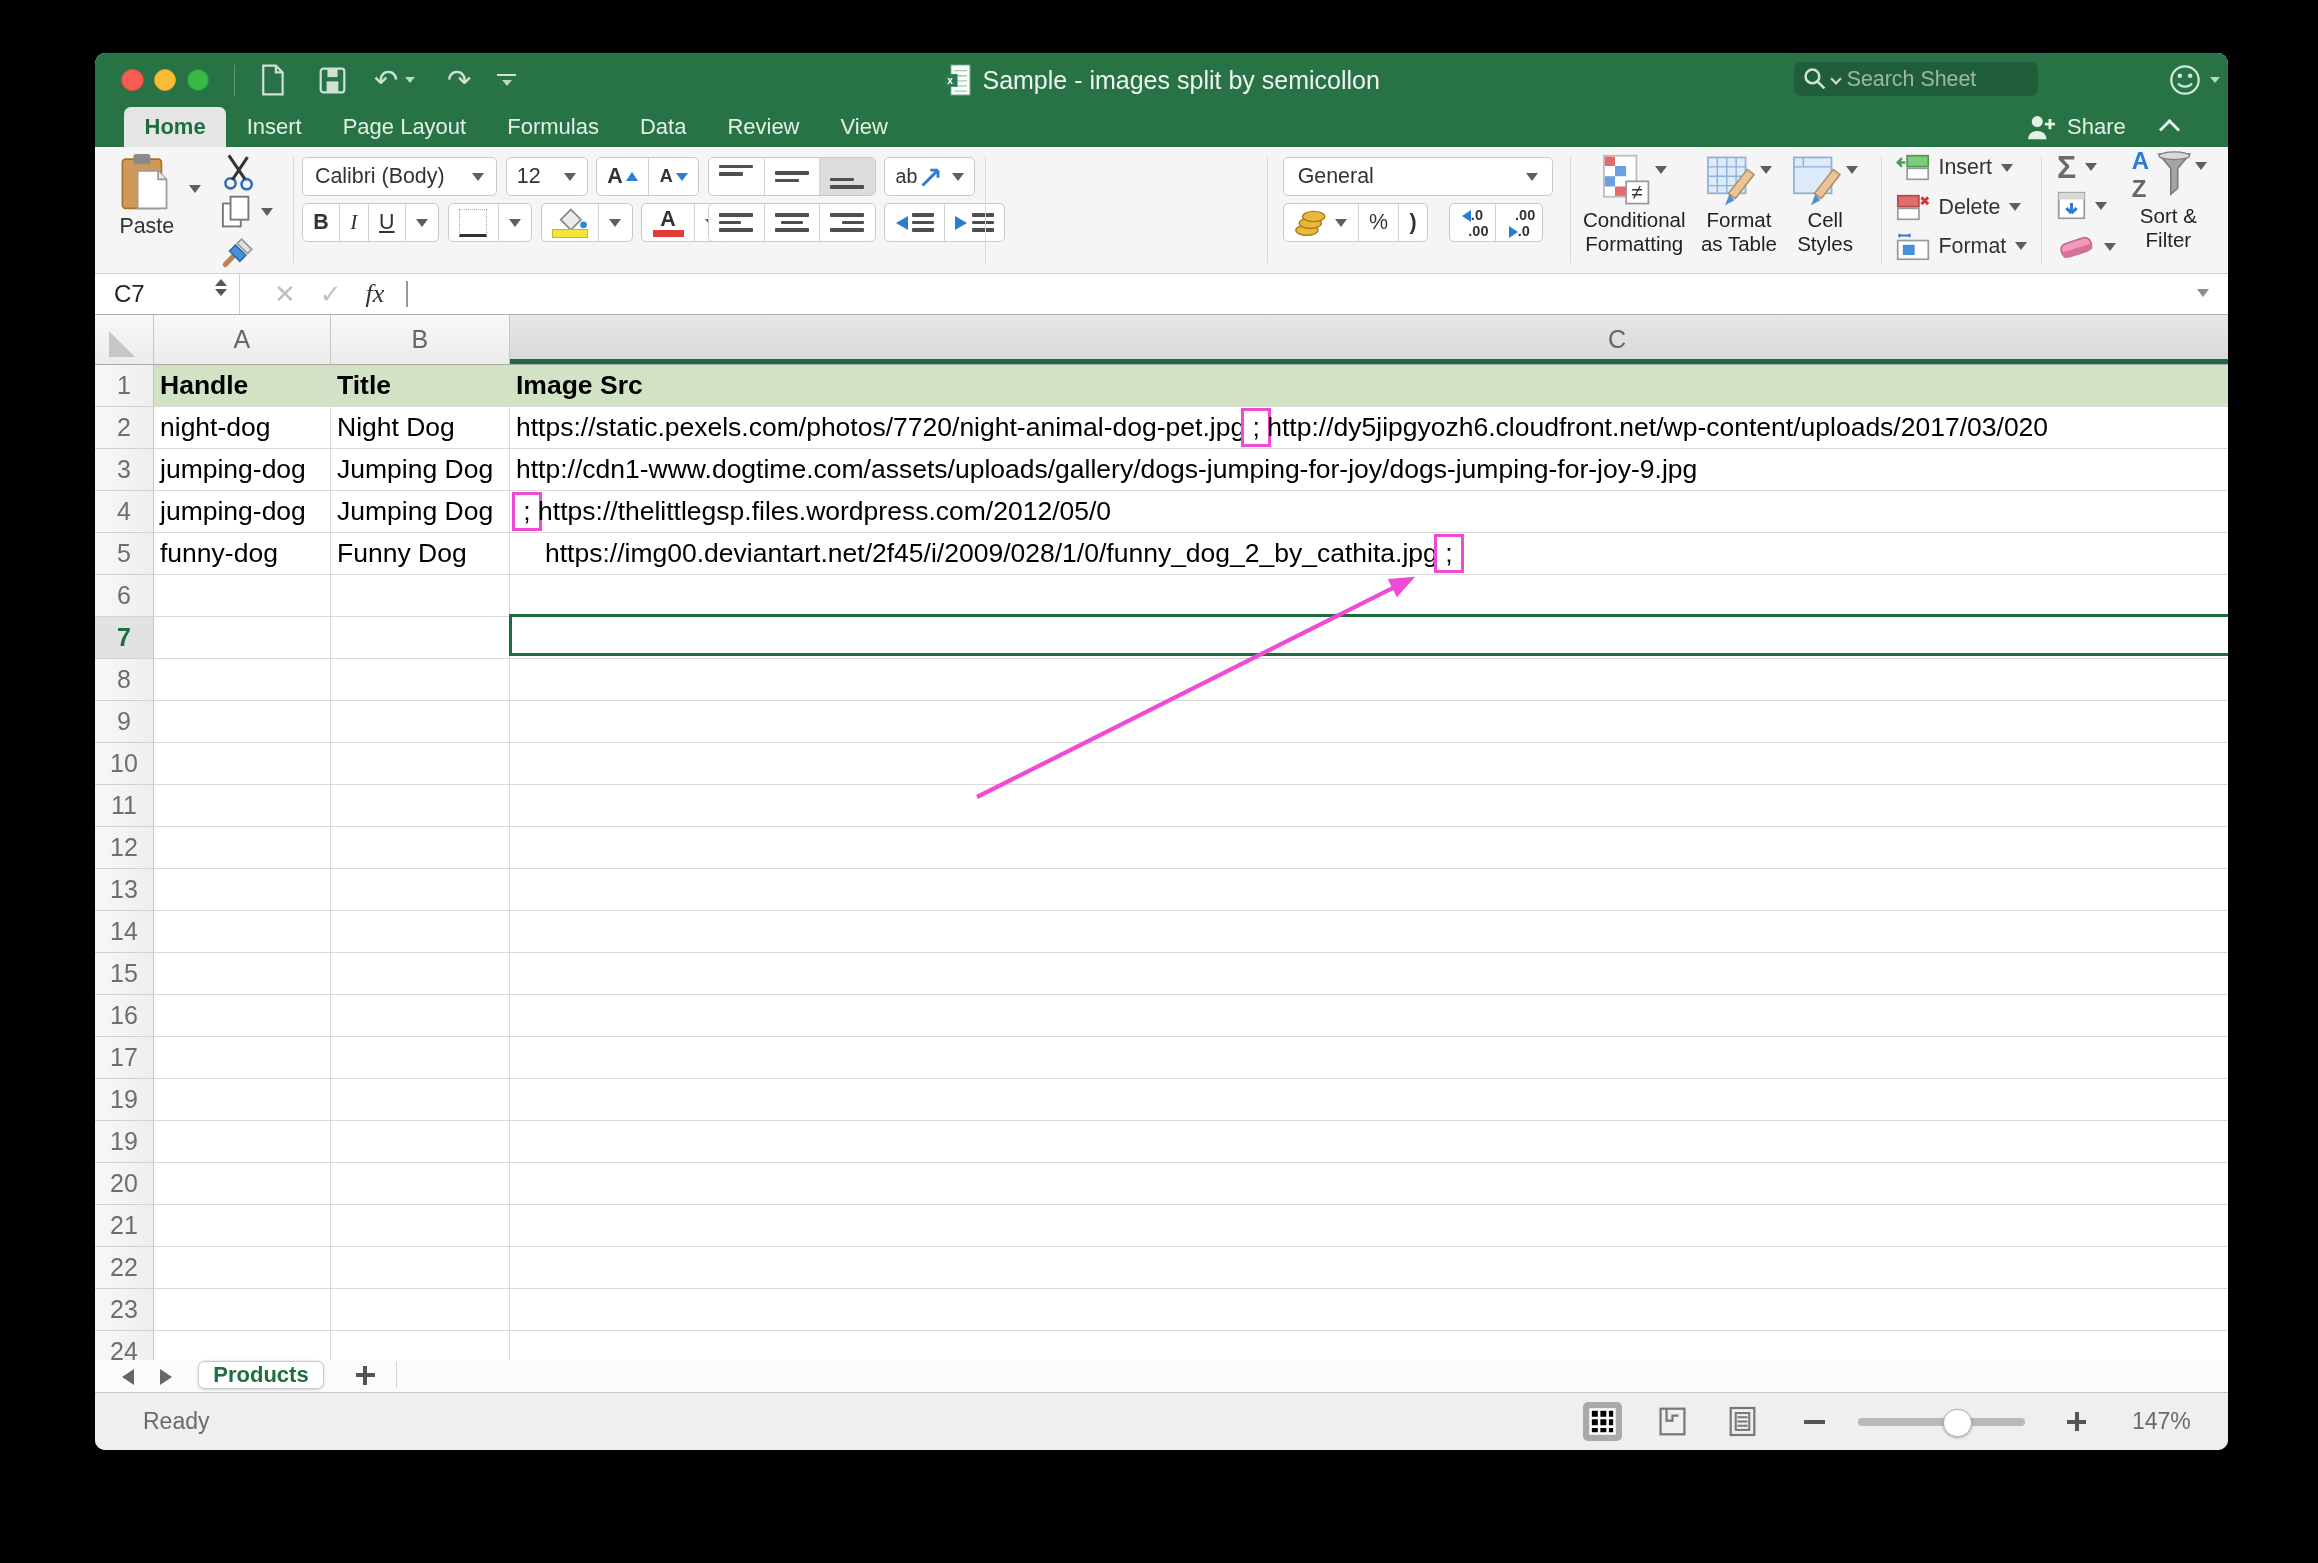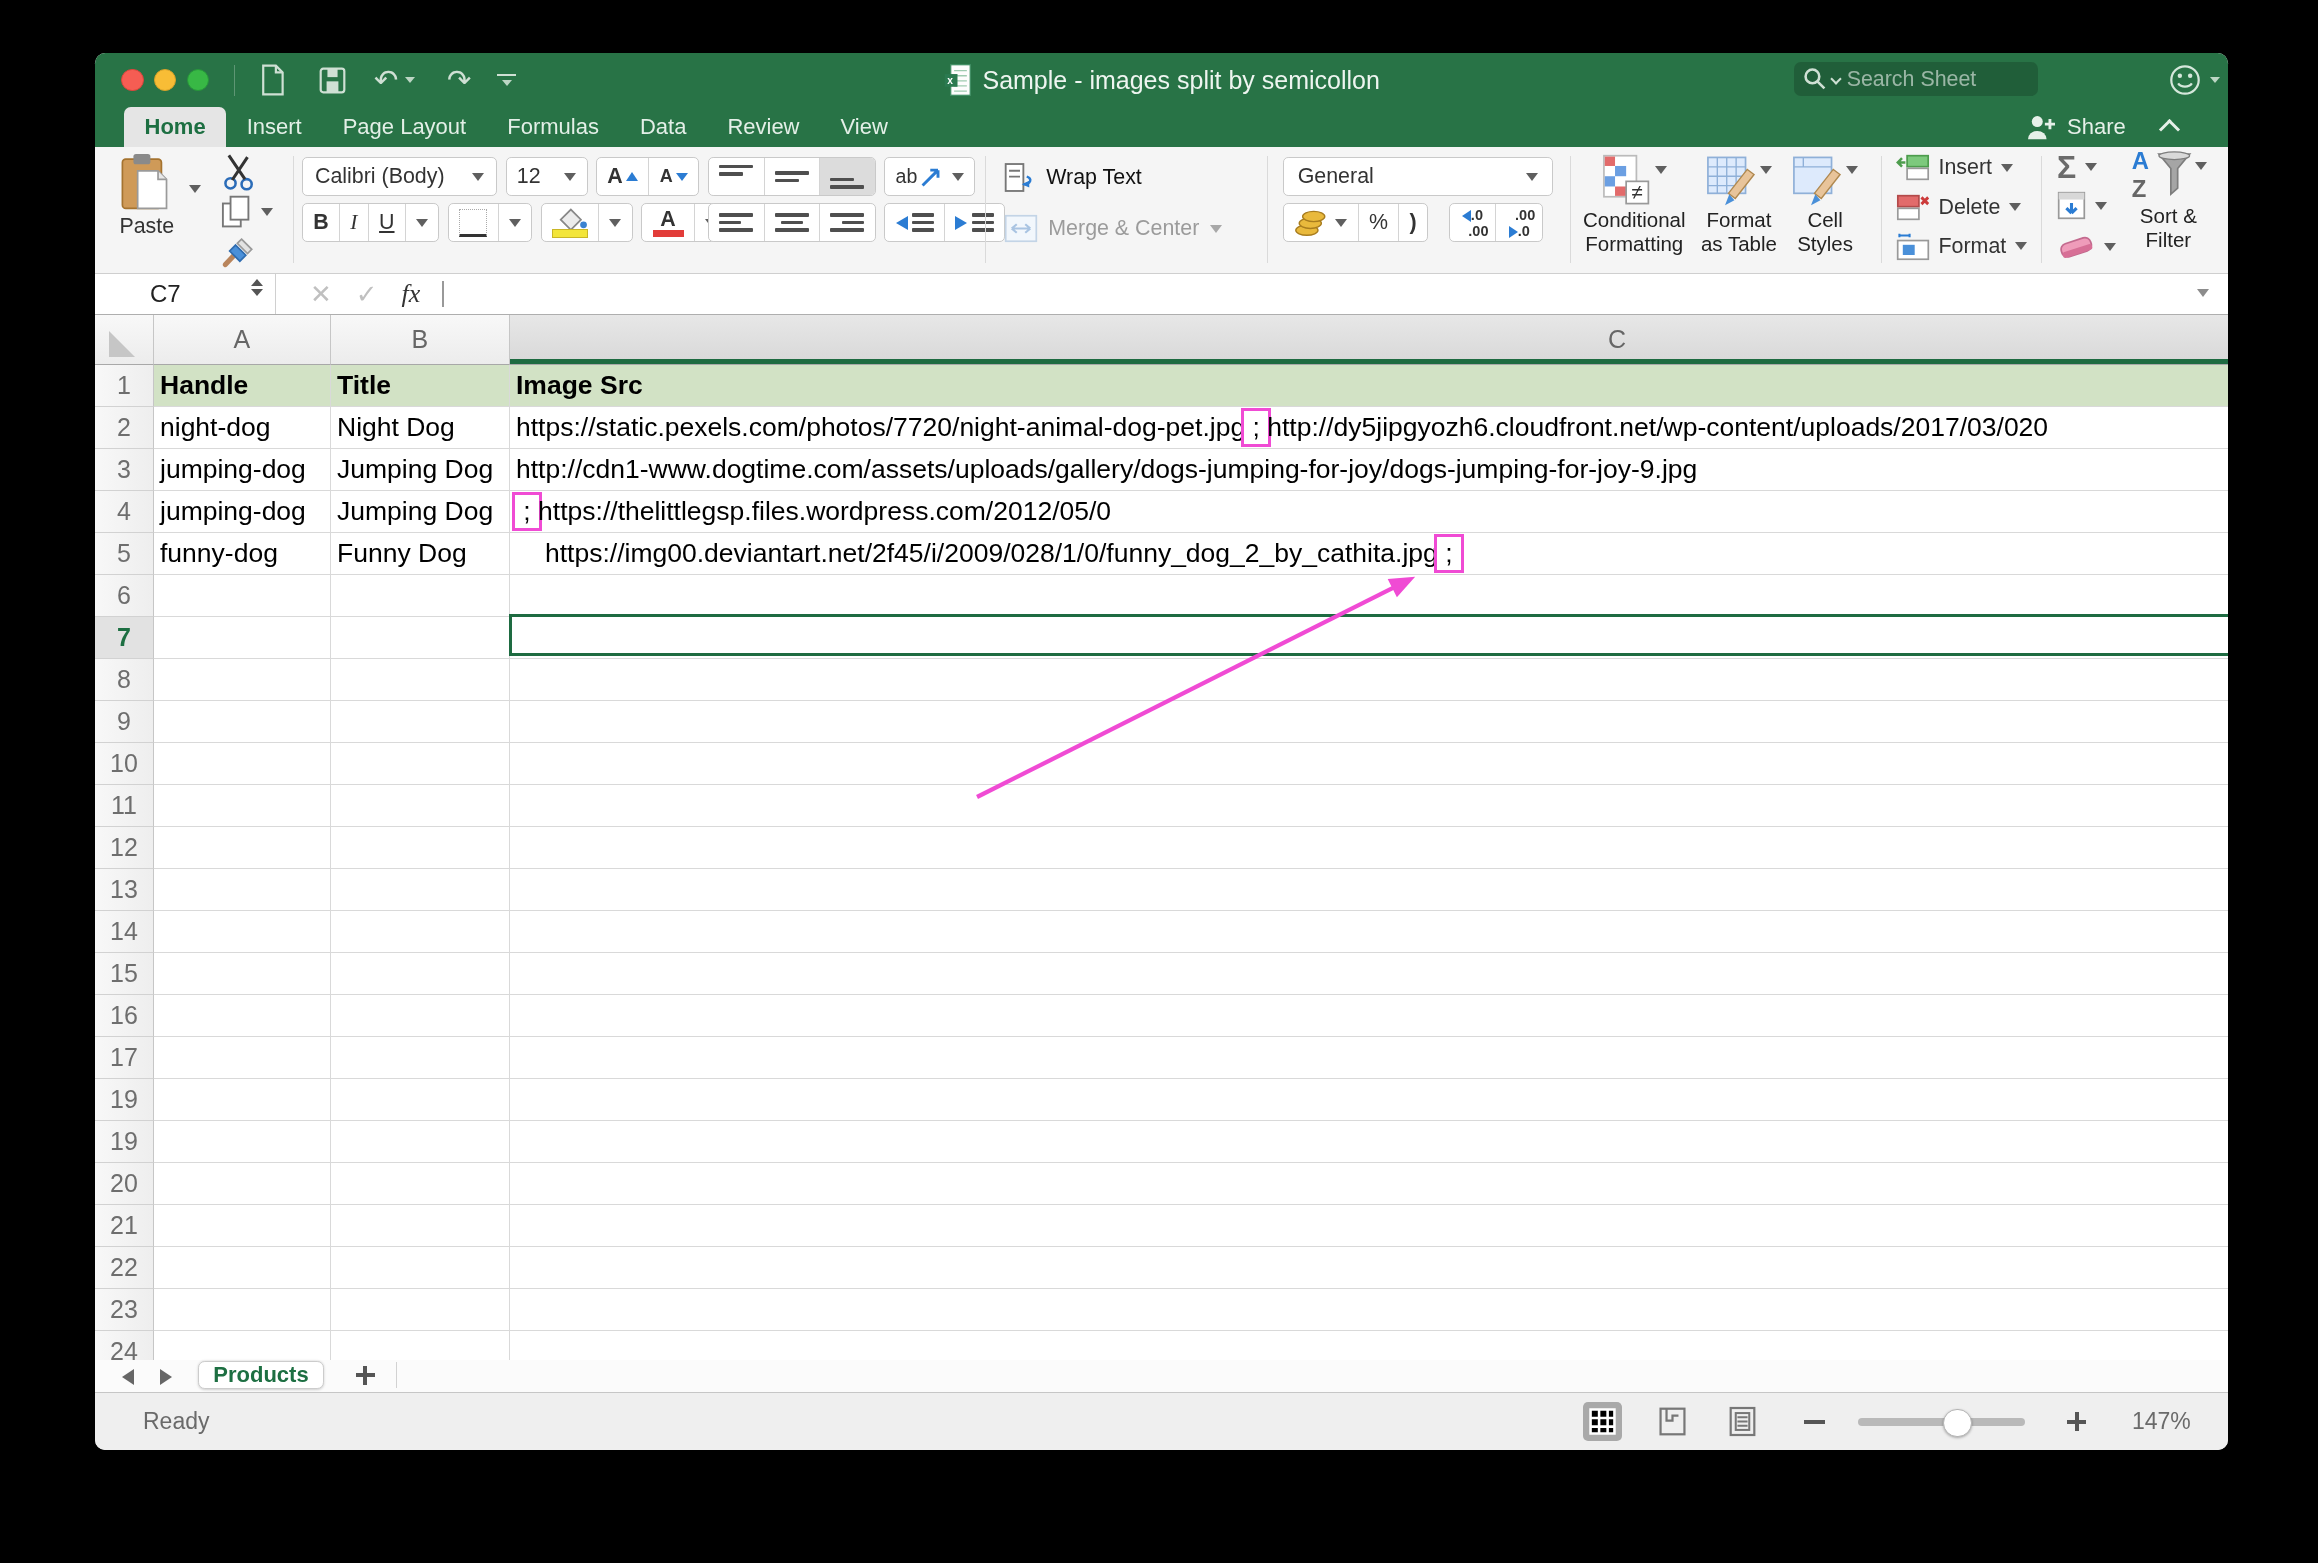--- a/index.html
+++ b/index.html
@@ -48,21 +48,21 @@
   .blue-tri-l{width:0;height:0;border-top:7.7px solid transparent;border-bottom:7.7px solid transparent;border-right:12px solid #2b7cd3;}
   .blue-tri-r{width:0;height:0;border-top:7.7px solid transparent;border-bottom:7.7px solid transparent;border-left:12px solid #2b7cd3;}
   .bigbtn{display:flex;flex-direction:column;align-items:center;gap:1.7px;}
   .biglbl{display:flex;flex-direction:column;align-items:center;font-size:20.5px;line-height:24px;color:#222;}
   .graytxt{color:#9b9b9b;}
   .decbtn{display:flex;flex-direction:column;justify-content:center;font-size:14.5px;font-weight:700;color:#333;line-height:16px;padding:0 6.8px;}
   .mini-tri-l{display:inline-block;width:0;height:0;border-top:6px solid transparent;border-bottom:6px solid transparent;border-right:9.4px solid #2b7cd3;vertical-align:middle;}
   .mini-tri-r{display:inline-block;width:0;height:0;border-top:6px solid transparent;border-bottom:6px solid transparent;border-left:9.4px solid #2b7cd3;vertical-align:middle;}
   .cellrowbtn{display:flex;align-items:center;gap:8.5px;height:38px;}
   
-  .fbar{height:40px;background:#fff;border-bottom:0.9px solid #aeaeae;flex-shrink:0;display:flex;align-items:center;position:relative;padding-left:36px;}
+  .fbar{height:40px;background:#fff;border-bottom:0.9px solid #aeaeae;flex-shrink:0;display:flex;align-items:center;position:relative;}
   .namebox{width:145px;height:100%;border-right:0.9px solid #d0d0d0;display:flex;align-items:center;padding-left:19px;box-sizing:border-box;font-size:24px;color:#222;position:relative;}
   .stepper{position:absolute;right:12px;top:5.1px;display:flex;flex-direction:column;gap:3.4px;}
   .stepper i{width:0;height:0;border-left:6px solid transparent;border-right:6px solid transparent;}
   .stepper .up{border-bottom:7.7px solid #555;}
   .stepper .dn{border-top:7.7px solid #555;}
   .fx-x{color:#c0c0c0;font-size:26px;margin-left:34px;}
   .fx-ck{color:#c0c0c0;font-size:26px;margin-left:24px;}
   .fx-fx{font-family:"Liberation Serif","DejaVu Serif",serif;font-style:italic;font-size:26px;color:#333;margin-left:24px;}
   .fcursor{width:1.7px;height:26px;background:#999;margin-left:22px;}
   .fbar-car{position:absolute;right:19px;top:15.4px;}
@@ -370,40 +370,20 @@
                 <i></i>
                 <i></i>
               </span>
             </span>
         </span>
       </div>
     </div>
 
     <span class="rdiv" style="left:890px"></span>
 
-    <div class="rg" style="left:909px;width:256px">
-      <div style="position:absolute;top:15.4px;display:flex;align-items:center;gap:10.3px">
-        <svg width="32" height="31" viewBox="0 0 38 36">
-            <rect x="2" y="2" width="21" height="32" fill="#fff" stroke="#777" stroke-width="2.2"></rect>
-            <line x1="6" y1="10" x2="19" y2="10" stroke="#777" stroke-width="2.2"></line>
-            <line x1="6" y1="17" x2="19" y2="17" stroke="#777" stroke-width="2.2"></line>
-            <path d="M23 26 c9 0 11 -7 4 -9" stroke="#2b7cd3" stroke-width="3" fill="none"></path>
-            <path d="M21 26 l9 -4 v8 z" fill="#2b7cd3"></path>
-          </svg>
-        <span style="color:#111">Wrap Text</span>
-      </div>
-      <div style="position:absolute;top:67px;display:flex;align-items:center;gap:10.3px">
-        <svg width="34" height="29" viewBox="0 0 40 34">
-            <rect x="2" y="2" width="36" height="30" fill="#f2f7fc" stroke="#c3d4e6" stroke-width="2"></rect>
-            <path d="M9 17 h22 M9 17 l6 -5 M9 17 l6 5 M31 17 l-6 -5 M31 17 l-6 5" stroke="#a9c4e2" stroke-width="2.6" fill="none"></path>
-          </svg>
-        <span class="graytxt">Merge &amp; Center</span>
-        <span class="car" style="border-top-color:#a8a8a8"></span>
-      </div>
-    </div>
 
     <span class="rdiv" style="left:1172px"></span>
 
     <div class="rg" style="left:1188px;width:282px">
       <div class="r1" style="left:0">
         <span class="btn" style="width:270px;justify-content:space-between;padding:0 13.7px">
           <span>General</span>
             <span class="car"></span>
         </span>
       </div>

